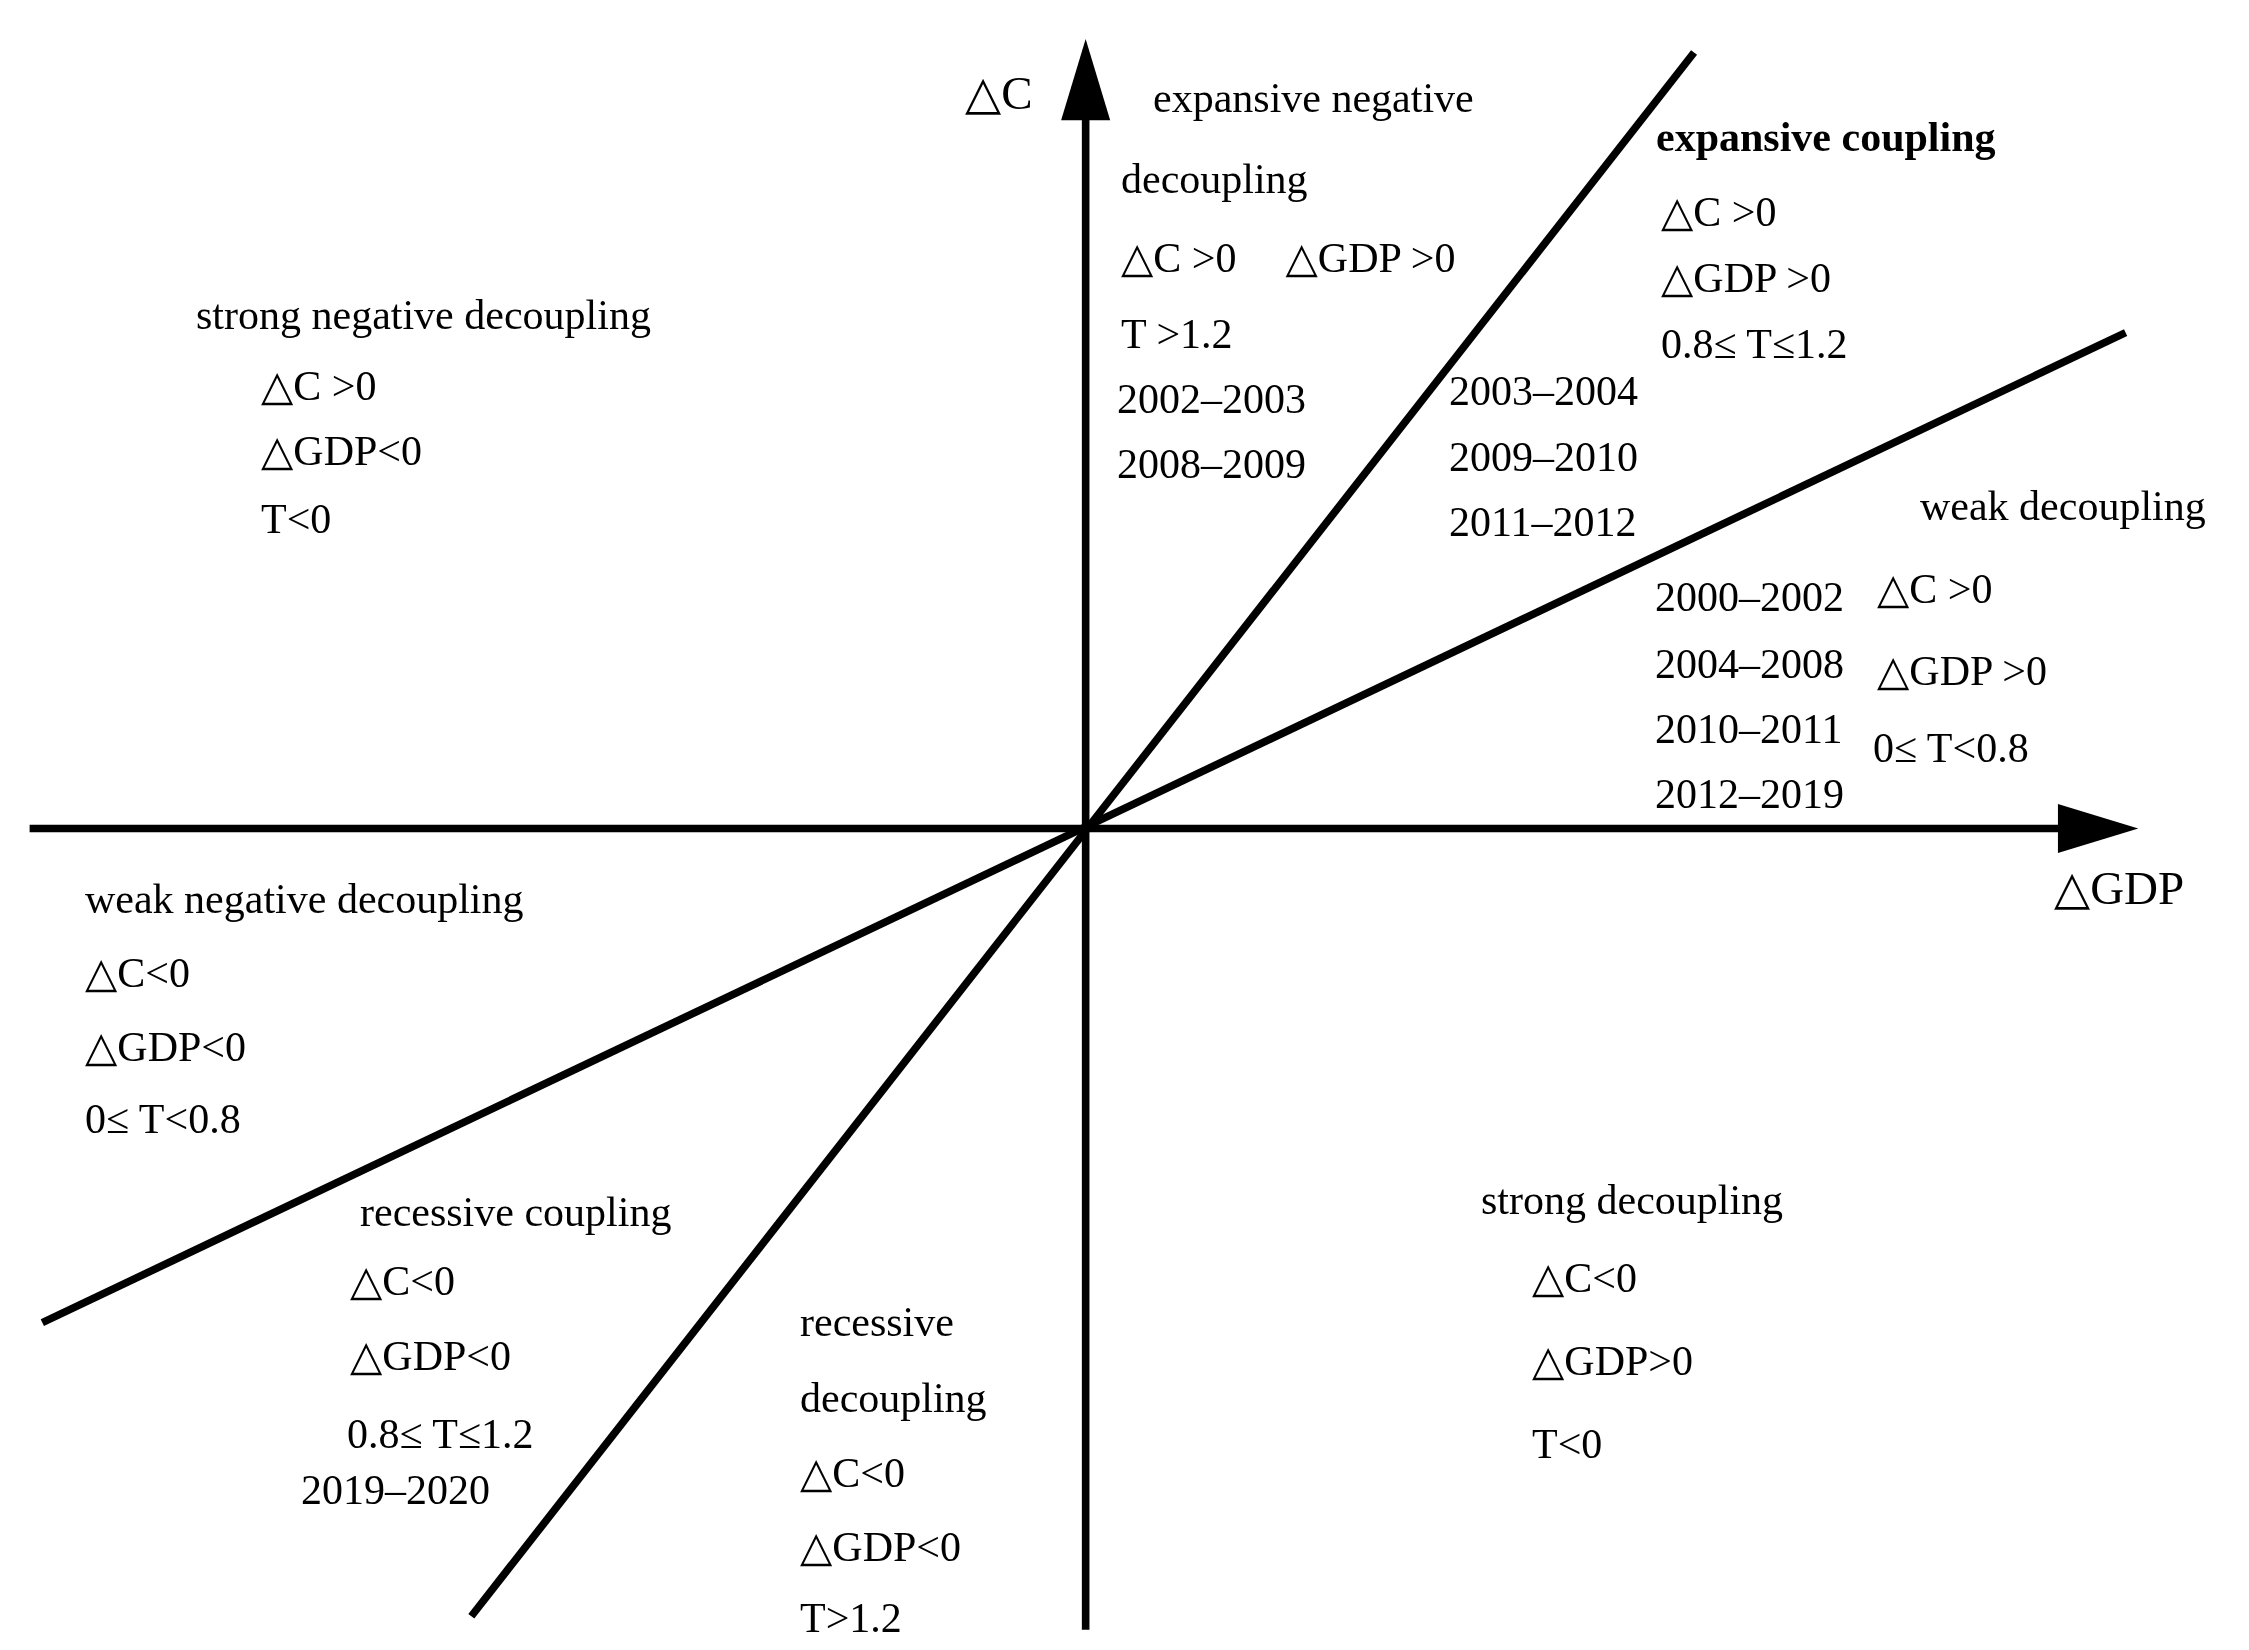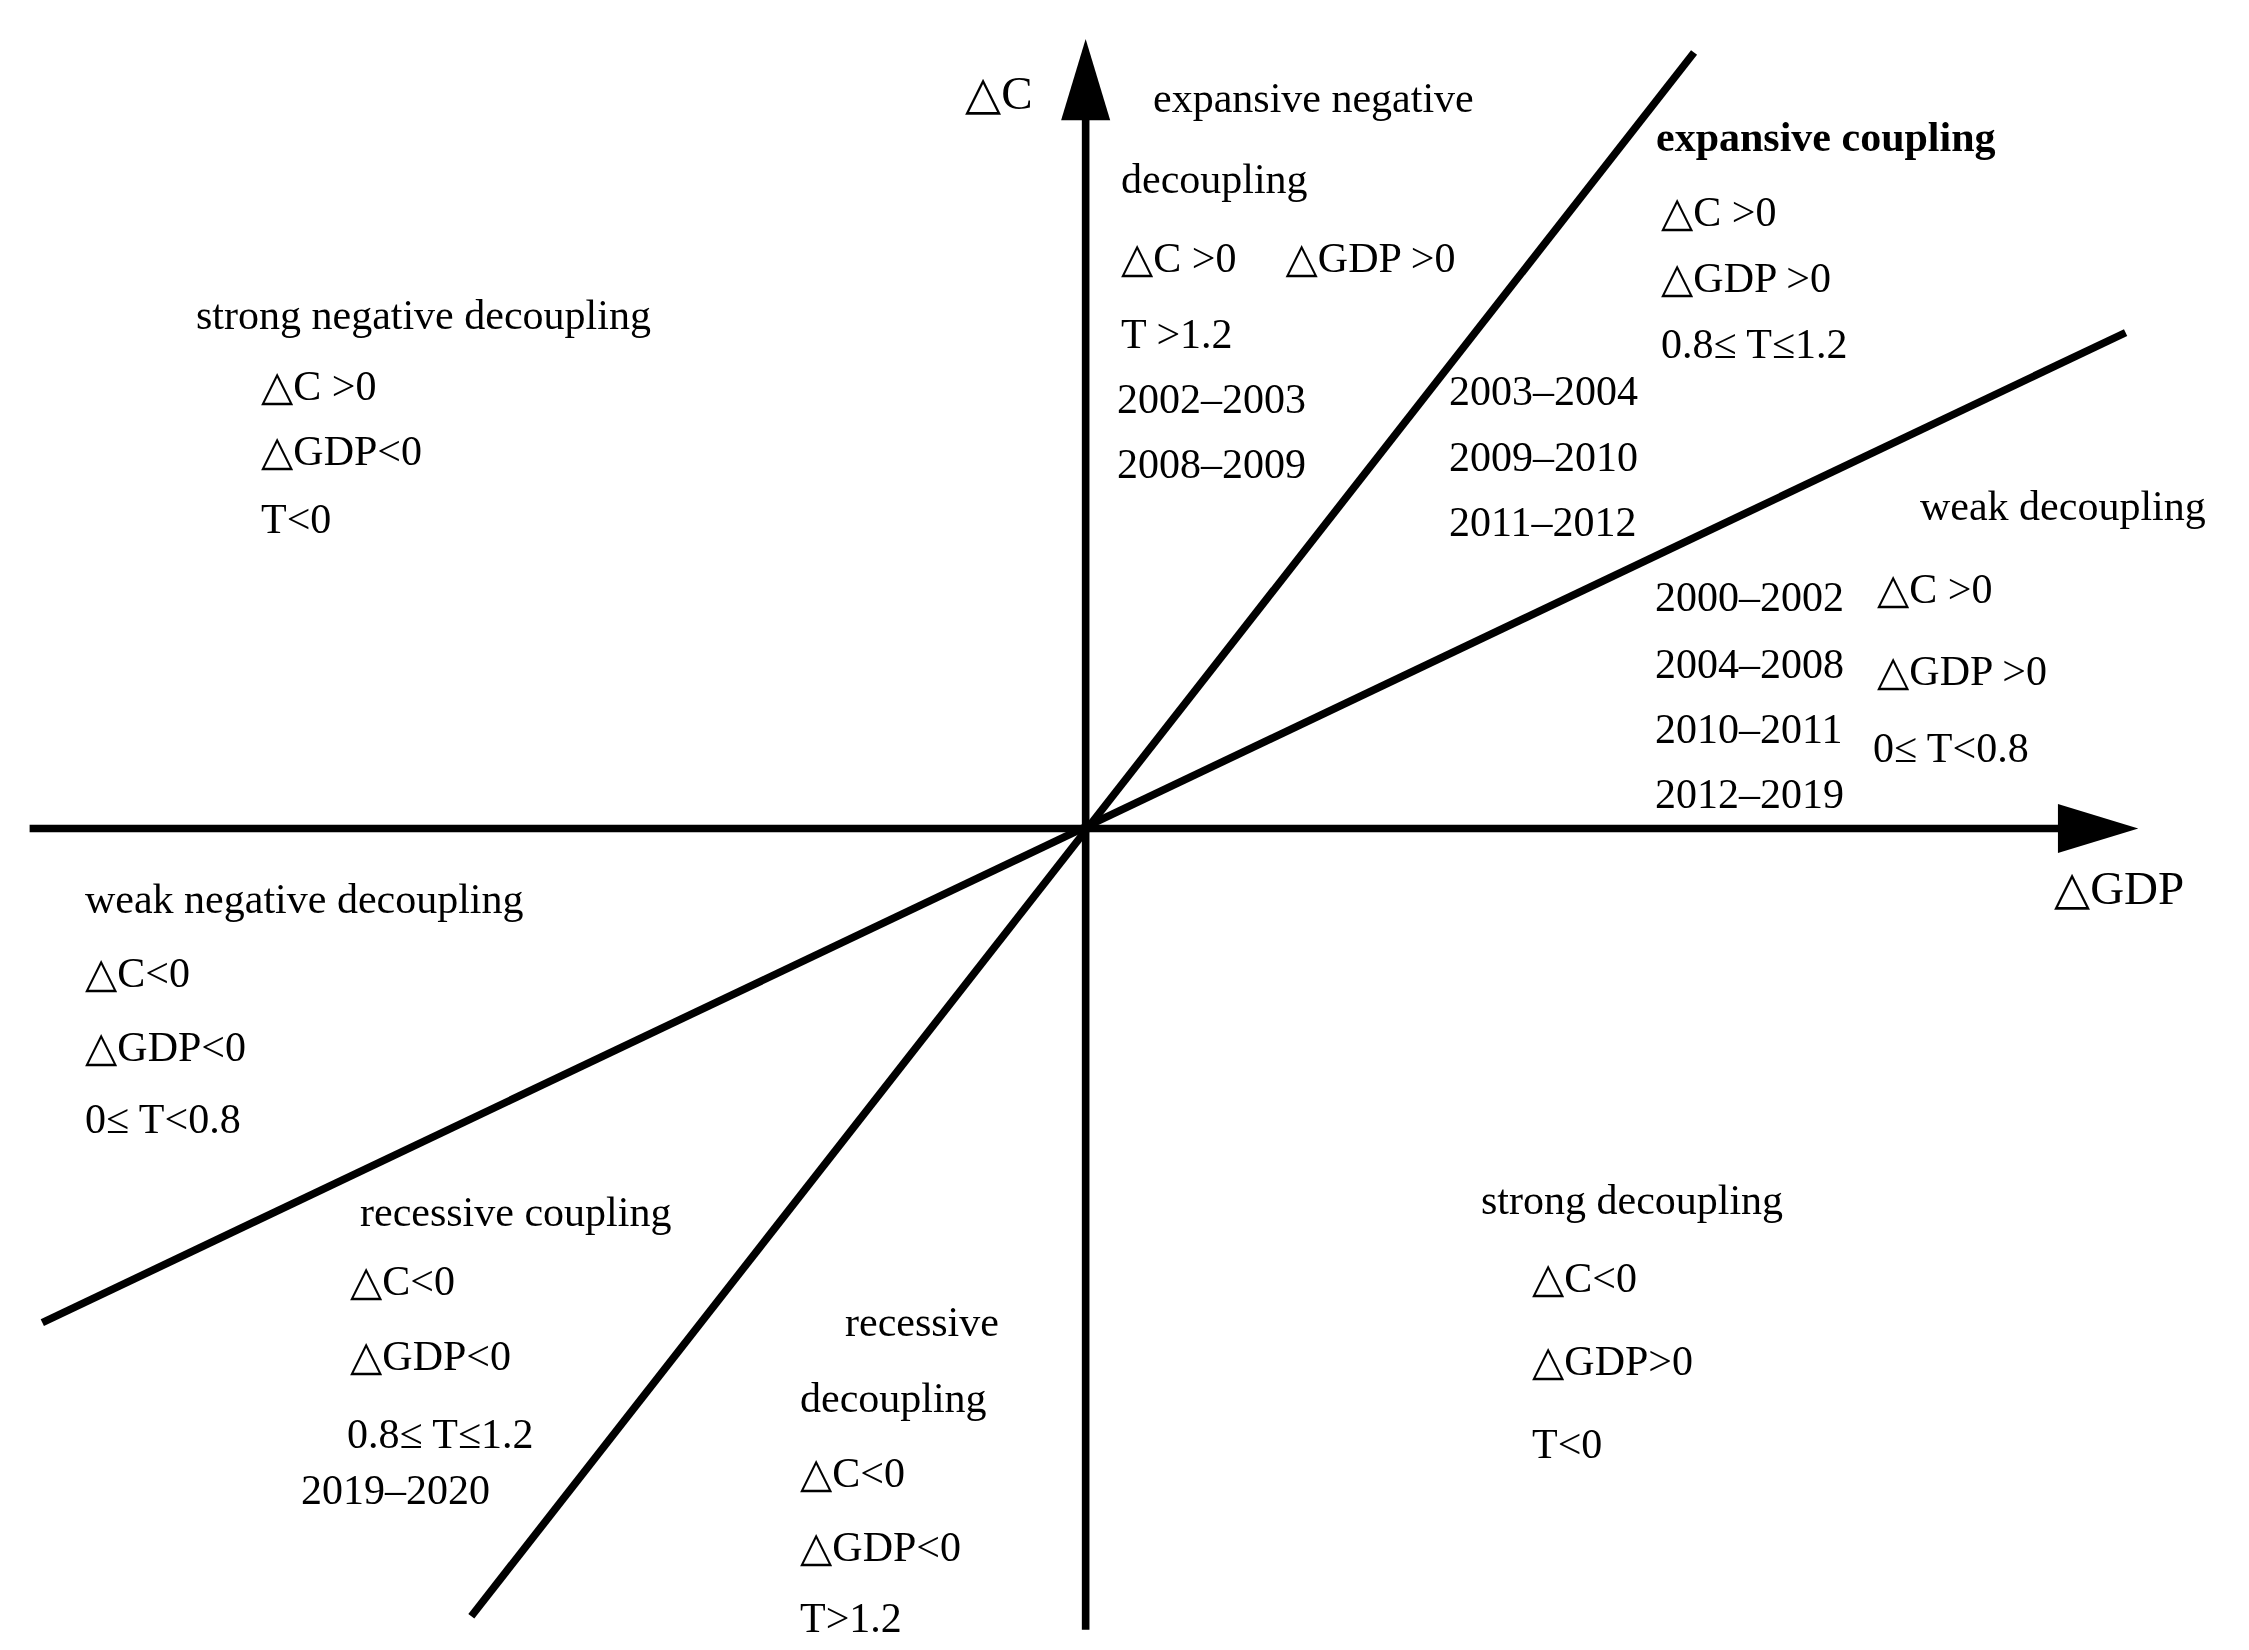--- a/index.html
+++ b/index.html
@@ -93,21 +93,21 @@
 
   <div>
     <div class="t" style="left:360px; top:1188px;">recessive coupling</div>
     <div class="t" style="left:350px; top:1257px;">△C&lt;0</div>
     <div class="t" style="left:350px; top:1332px;">△GDP&lt;0</div>
     <div class="t" style="left:347px; top:1410px;">0.8≤ T≤1.2</div>
     <div class="t" style="left:301px; top:1466px;">2019–2020</div>
   </div>
 
   <div>
-    <div class="t" style="left:800px; top:1298px;margin-left:45px;">recessive</div>
+    <div class="t" style="left:800px; top:1298px;">recessive</div>
     <div class="t" style="left:800px; top:1374px;">decoupling</div>
     <div class="t" style="left:800px; top:1449px;">△C&lt;0</div>
     <div class="t" style="left:800px; top:1523px;">△GDP&lt;0</div>
     <div class="t" style="left:800px; top:1594px;">T&gt;1.2</div>
   </div>
 
   <div>
     <div class="t" style="left:1481px; top:1176px;">strong decoupling</div>
     <div class="t" style="left:1532px; top:1254px;">△C&lt;0</div>
     <div class="t" style="left:1532px; top:1337px;">△GDP&gt;0</div>

